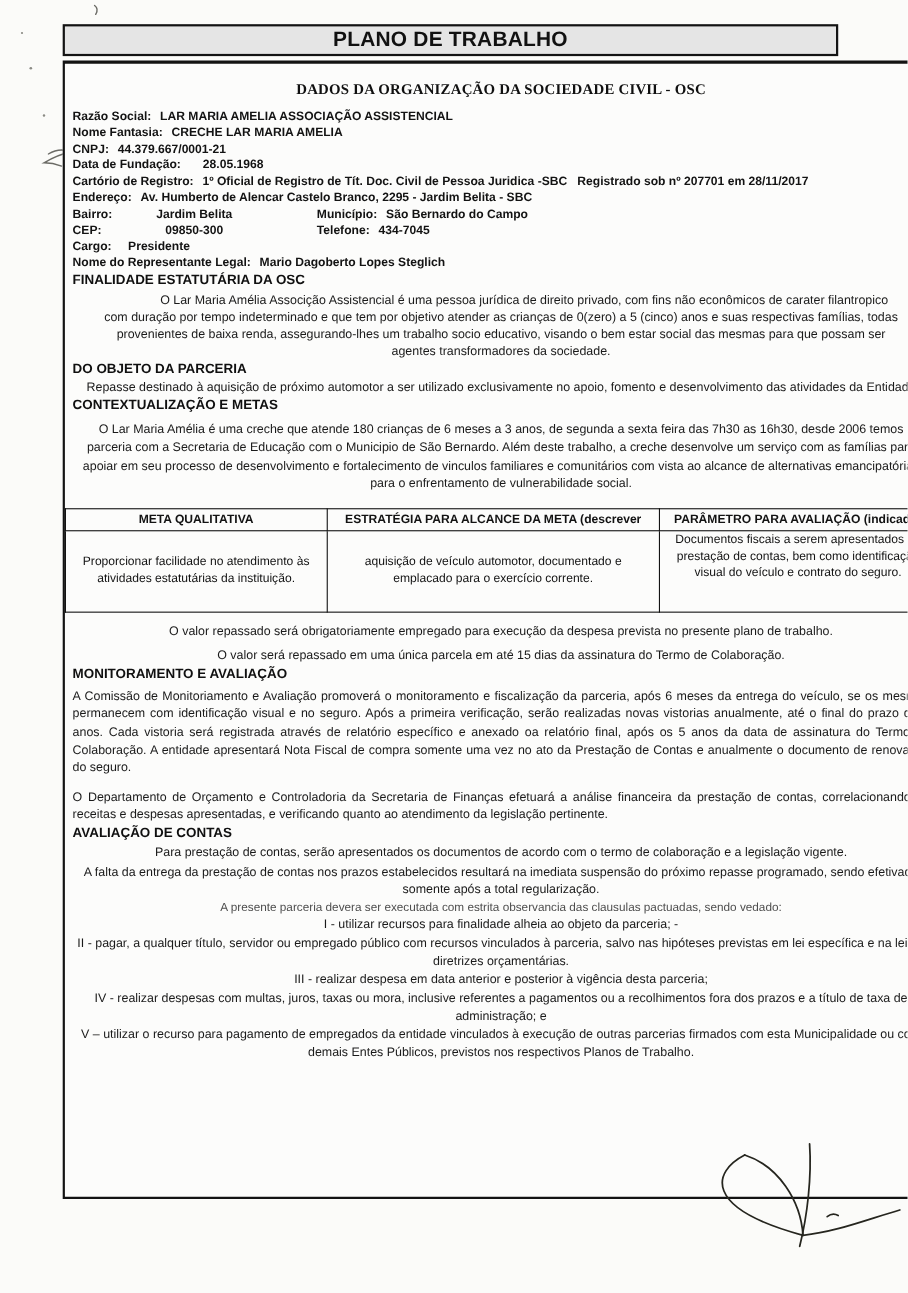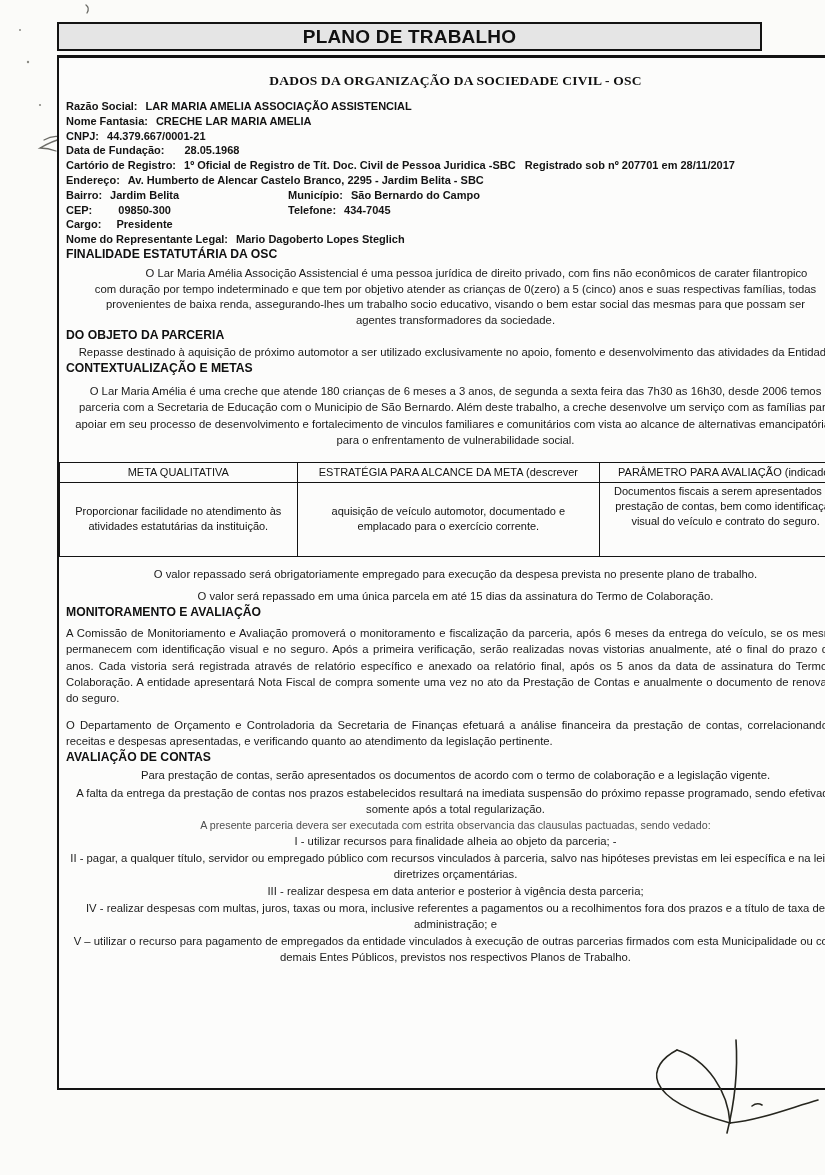--- a/index.html
+++ b/index.html
@@ -33,21 +33,21 @@
     font-size:13.5px;font-weight:bold;color:#101010;letter-spacing:.2px;
   }
   .fields{margin-top:10px;font-size:11px;font-weight:bold;color:#131313;}
   .frow{line-height:14.8px;white-space:pre-wrap;display:flex;}
   .flabel{white-space:pre-wrap;}
   .fvalue{margin-left:8px;white-space:pre-wrap;}
   .gap-wide .fvalue{margin-left:20px;}
   .gap-cep .fvalue{margin-left:26px;text-align:center;}
   .gap-cargo .fvalue{margin-left:15px;}
   .fcol{display:flex;}
-  .fcol.first{width:222px;flex:none;}
+  .fcol.first{width:222px;flex:none;gap:32px;}
   h3.sec{
     margin:0;text-align:left;font-size:12.2px;font-weight:bold;color:#101010;
   }
   .h-fin{margin-top:17px;}
   .h-obj{margin-top:13px;}
   .h-ctx{margin-top:12px;}
   .h-mon{margin-top:13px;}
   .h-pre{margin-top:10px;}
   p{margin:0;font-size:11.3px;color:#1a1a1a;}
   .p-centered{text-align:center;line-height:15.6px;}
@@ -58,21 +58,21 @@
   .p-mon1{margin-top:6px;}
   .p-mon2{margin-top:10px;}
   table.meta-table{
     border-collapse:collapse;table-layout:fixed;
     width:calc(100% + 14px);margin:13px -7px 0 -7px;
   }
   table.meta-table th, table.meta-table td{
     border:1.8px solid #131313;box-sizing:border-box;
     font-size:11px;text-align:center;padding:1px 6px;color:#131313;
   }
-  table.meta-table th{font-weight:normal;height:20px;white-space:nowrap;overflow:hidden;margin-left:44px;}
+  table.meta-table th{font-weight:bold;height:20px;white-space:nowrap;overflow:hidden;margin-left:44px;}
   table.meta-table td{height:74px;line-height:15.4px;vertical-align:middle;}
   table.meta-table td.top{vertical-align:top;}
   .col-1{width:30%;}.col-2{width:38.2%;}.col-3{width:31.8%;}
   .note1{margin-top:10px;text-align:center;}
   .note2{margin-top:7px;text-align:center;}
   .pre-line{margin-top:3px;line-height:15.6px;text-align:center;}
   .pre-line.first{margin-top:4px;}
   .faded-line{
     margin-top:1px;text-align:center;font-size:10.7px;color:#4e4e4e;line-height:14px;
   }

